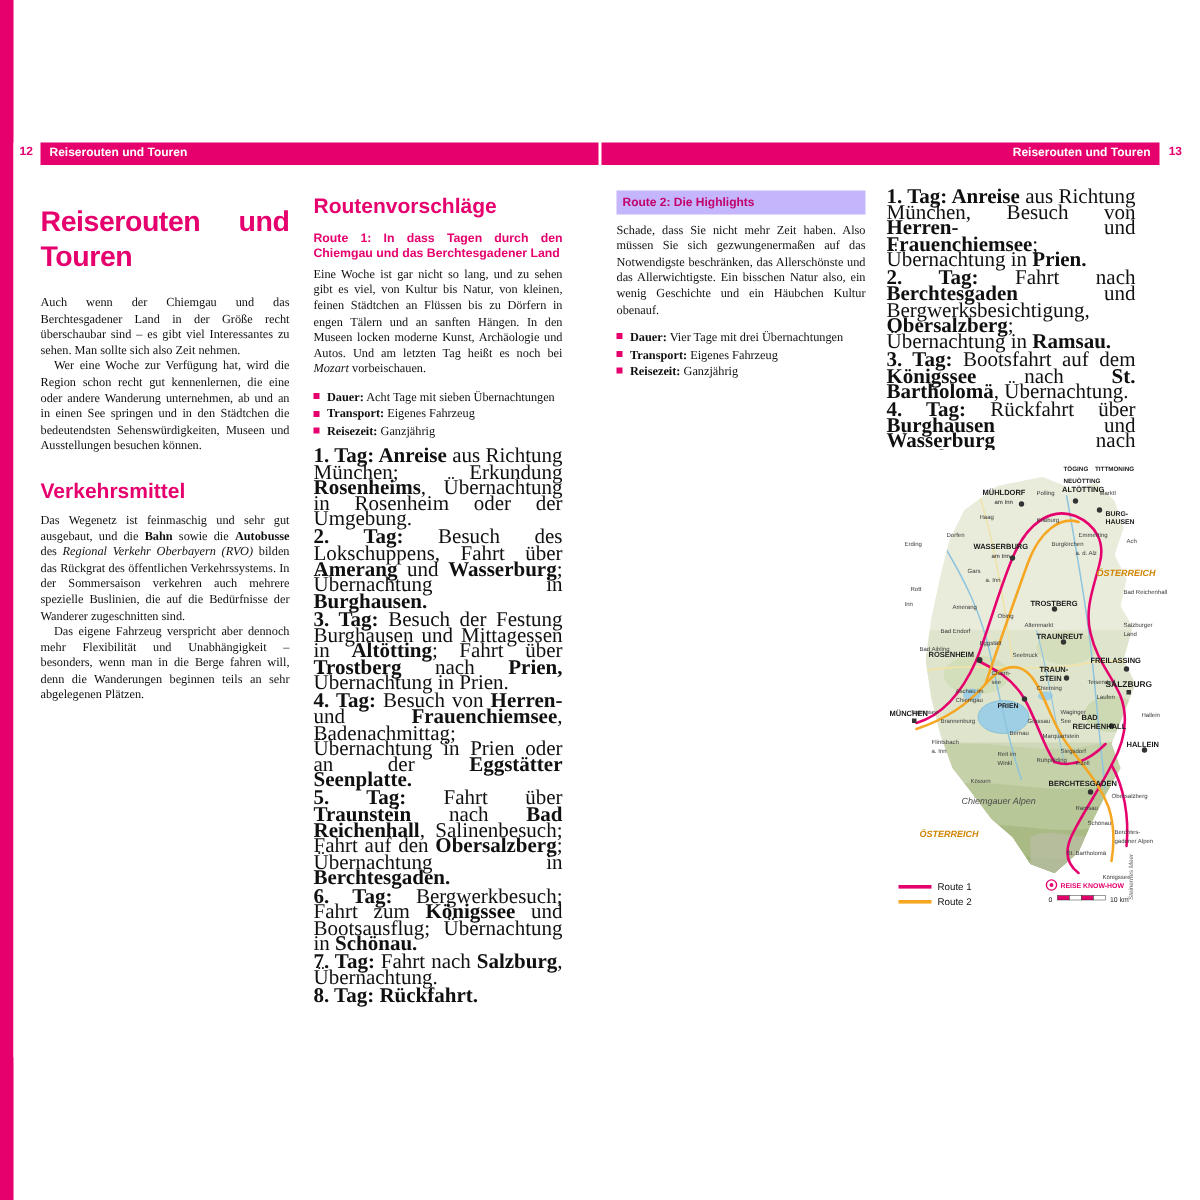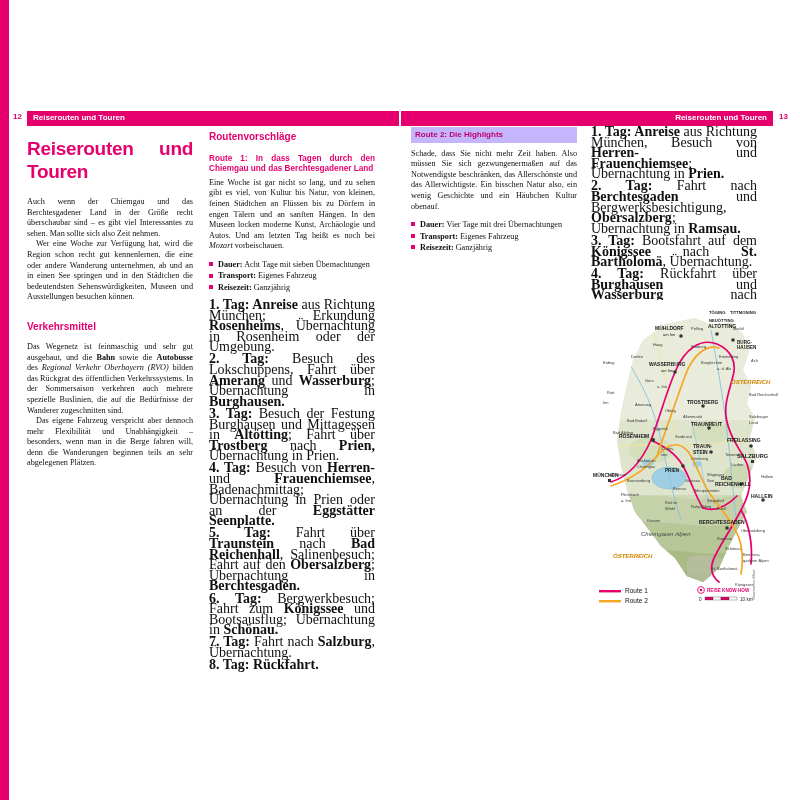--- a/index.html
+++ b/index.html
@@ -11,21 +11,21 @@
 
   
   .edge-bar{position:absolute;left:0;top:0;width:9px;height:800px;background:#e5006e;}
 
   
   .spread{position:absolute;left:9px;top:95px;width:782px;height:610px;background:#fff;}
   .page-left{position:absolute;left:0;top:0;width:390px;height:610px;}
   .page-right{position:absolute;left:392px;top:0;width:390px;height:610px;}
 
   
-  .rh{position:absolute;top:16px;left:0;width:100%;height:18px;}
+  .rh{position:absolute;top:0;left:0;width:100%;height:18px;}
   .rh .bar{position:absolute;top:0;height:15px;background:#e5006e;}
   .rh-left .bar{left:18px;right:0;width:calc(100% - 18px);}
   .rh-right .bar{left:0;width:calc(100% - 18px);}
   .rh .folio{position:absolute;top:1px;font-family:"Liberation Sans",sans-serif;font-size:8px;color:#e5006e;font-weight:bold;}
   .rh-left .folio{left:4px;}
   .rh-right .folio{right:3px;}
   .rh .rh-text{position:absolute;top:2px;font-family:"Liberation Sans",sans-serif;font-size:8px;color:#ffffff;font-weight:bold;}
   .rh-left .rh-text{left:24px;}
   .rh-right .rh-text{right:24px;}
 
@@ -36,21 +36,21 @@
   .c3{left:10px;}
   .c4{left:190px;}
 
   h1.title{
     font-family:"Liberation Sans",sans-serif;
     font-size:19px;line-height:23px;color:#e5006e;font-weight:bold;
     margin:10px 0 14px 0;letter-spacing:-0.3px;
   }
   h2.sec{
     font-family:"Liberation Sans",sans-serif;
-    font-size:10px;line-height:16px;color:#e5006e;font-weight:bold;
+    font-size:14px;line-height:16px;color:#e5006e;font-weight:bold;
     margin:16px 0 7px 0;
   }
   h2.sec.first{margin-top:2px;}
   h3.sub{
     font-family:"Liberation Sans",sans-serif;
     font-size:8.2px;line-height:10.4px;color:#e5006e;font-weight:bold;
     margin:9px 0 3px 0;
   }
   p{margin:0;text-indent:0;}
   p.ind{text-indent:9px;}

